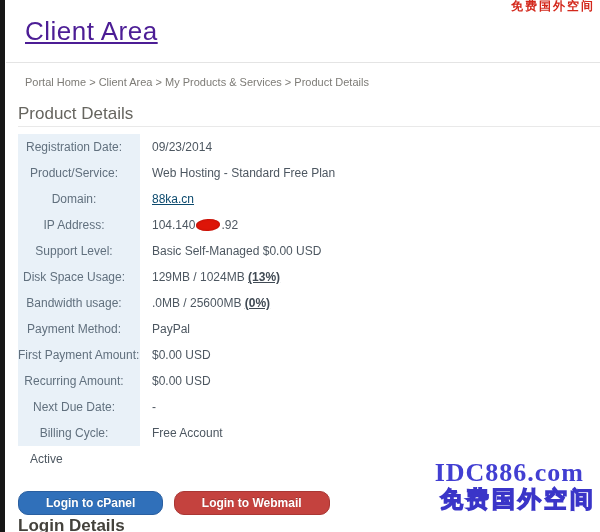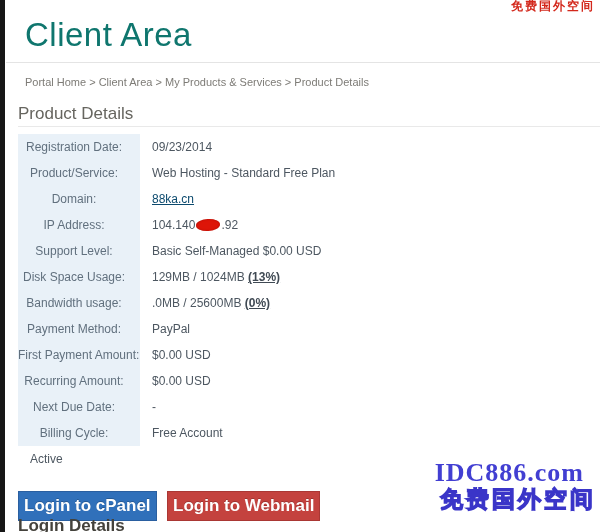--- a/index.html
+++ b/index.html
@@ -10,21 +10,21 @@
     background:#ffffff;
     overflow:hidden;
     font-family:"Liberation Sans","DejaVu Sans",sans-serif;
   }
   .leftbar {
     position:absolute; left:0; top:0; width:5px; height:532px;
     background:#161616;
   }
   .page-title {
     position:absolute; left:25px; top:16px;
-    font-size:33px; font-weight:400; color:#0f766e; letter-spacing:.5px;
+    font-size:26px; font-weight:400; color:#4c1d95; letter-spacing:.5px;text-decoration:underline;
   }
   .top-divider {
     position:absolute; left:6px; top:62px; width:594px; height:0;
     border-top:1px solid #e4e4e4;
   }
   .breadcrumb {
     position:absolute; left:25px; top:76px;
     font-size:11px; color:#7d7b76;
   }
   .section-head {
@@ -54,22 +54,22 @@
   .redact {
     display:inline-block; width:24px; height:12px;
     background:#dd1508; border-radius:50%;
     vertical-align:-2px; margin:0 1px;
     transform:rotate(-4deg);
     box-shadow:inset 0 0 2px #a80c04;
   }
   .btn-row { position:absolute; left:18px; top:491px; }
   .btn {
     display:inline-block;
-    font-size:17px; font-weight:bold; color:#ffffff;
-    padding:4px 5px; border-radius:0;
+    font-size:12px; font-weight:bold; color:#ffffff;
+    padding:4px 27px; border-radius:10px;
     margin-right:6px; cursor:pointer;
     text-shadow:0 -1px 0 rgba(0,0,0,.2);
   }
   .btn-blue { background:#3070ba; border:1px solid #2a5fa0; }
   .btn-red  { background:#c4423e; border:1px solid #aa3734; }
   .login-details-head {
     position:absolute; left:18px; top:516px;
     font-size:17px; font-weight:bold; color:#44423c;
   }
   .wm-top {

